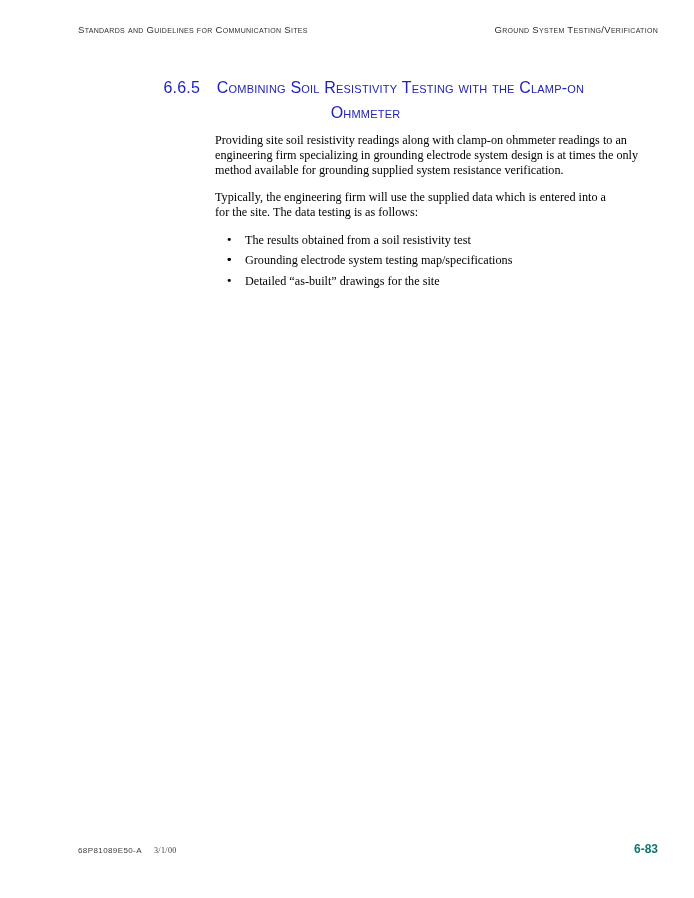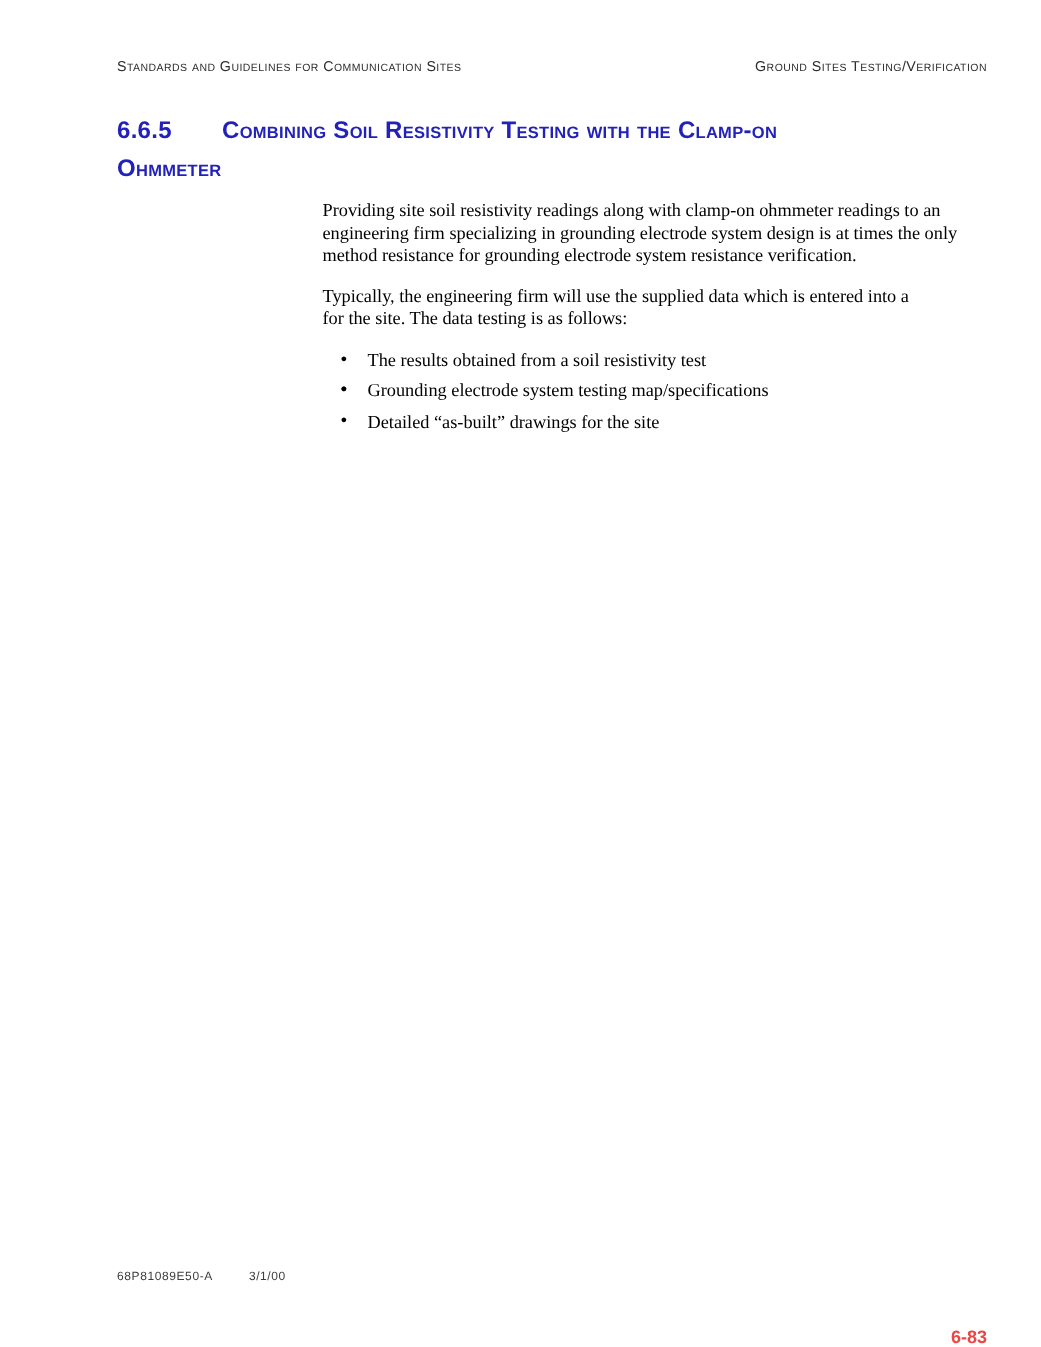--- a/index.html
+++ b/index.html
@@ -8,39 +8,40 @@
     background: #ffffff;
     font-family: "Liberation Sans", sans-serif;
     position: relative;
     overflow: hidden;
   }
   .page { position: absolute; inset: 0; background: #ffffff; }
 
   
   .page-header {
     position: absolute; top: 24px; left: 78px; right: 36px;
-    display: flex; justify-content: space-between; align-items: baseline; margin-top: 15px;
+    display: flex; justify-content: space-between; align-items: baseline;
   }
   .header-text {
     font-variant: small-caps;
     font-size: 9.5px;
     letter-spacing: 0.3px;
     color: #2e2e2e;
     white-space: nowrap;
   }
 
   
   .section-heading {
     position: absolute; top: 75px; left: 78px; width: 575px;
     color: #2222bb;
-    font-weight: bold;
+    font-weight: normal;
     font-variant: small-caps;
     font-size: 16px;
     line-height: 25px;
     letter-spacing: 0.2px;
+    text-align: center;
   }
   .heading-number {
     display: inline-block; width: 70px;
     font-variant: normal;
   }
 
   
   .body-content {
     position: absolute; top: 133px; left: 215px; width: 450px;
     font-family: "Liberation Serif", serif;
@@ -59,47 +60,47 @@
     font-size: 11px;
   }
   .bullet-line { white-space: nowrap; }
 
   
   .footer-left {
     position: absolute; left: 78px; top: 846px;
     font-size: 8px; letter-spacing: 0.4px; color: #3c3c3c;
     white-space: nowrap;
   }
-  .footer-left .footer-date { margin-left: 24px; }
+  .footer-left .footer-date { margin-left: 12px; font-family: Liberation Serif, serif; }
   .footer-right {
     position: absolute; right: 36px; top: 842px;
-    font-size: 12px; font-weight: bold; color: #ef4444; margin-top: 42px;
+    font-size: 12px; font-weight: bold; color: #0f766e;
   }
 </style>
 </head>
 <body>
 
 <div class="page">
 
   <div class="page-header">
     <span class="header-text">Standards and Guidelines for Communication Sites</span>
-    <span class="header-text">Ground Sites Testing/Verification</span>
+    <span class="header-text">Ground System Testing/Verification</span>
   </div>
 
   <div class="section-heading">
     <div><span class="heading-number">6.6.5</span><span>Combining Soil Resistivity Testing with the Clamp-on</span></div>
     <div>Ohmmeter</div>
   </div>
 
   <div class="body-content">
 
     <div class="paragraph">
       <div class="paragraph-line">Providing site soil resistivity readings along with clamp-on ohmmeter readings to an</div>
       <div class="paragraph-line">engineering firm specializing in grounding electrode system design is at times the only</div>
-      <div class="paragraph-line">method resistance for grounding electrode system resistance verification.</div>
+      <div class="paragraph-line">method available for grounding supplied system resistance verification.</div>
     </div>
 
     <div class="paragraph">
       <div class="paragraph-line">Typically, the engineering firm will use the supplied data which is entered into a</div>
       <div class="paragraph-line">for the site. The data testing is as follows:</div>
     </div>
 
     <ul class="bullet-list">
       <li class="list-item">
         <span class="bullet-icon">•</span>

